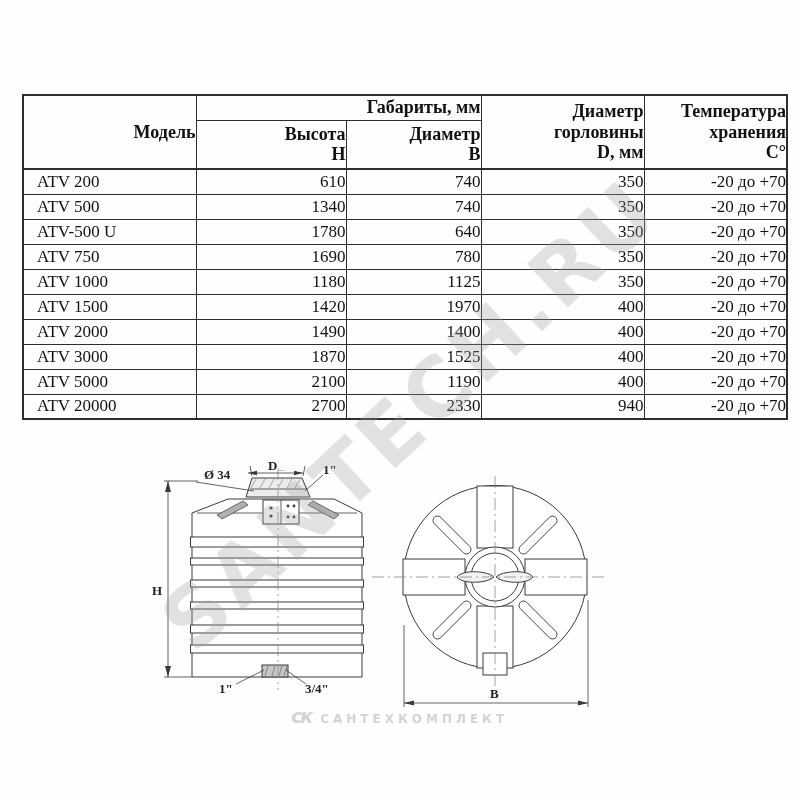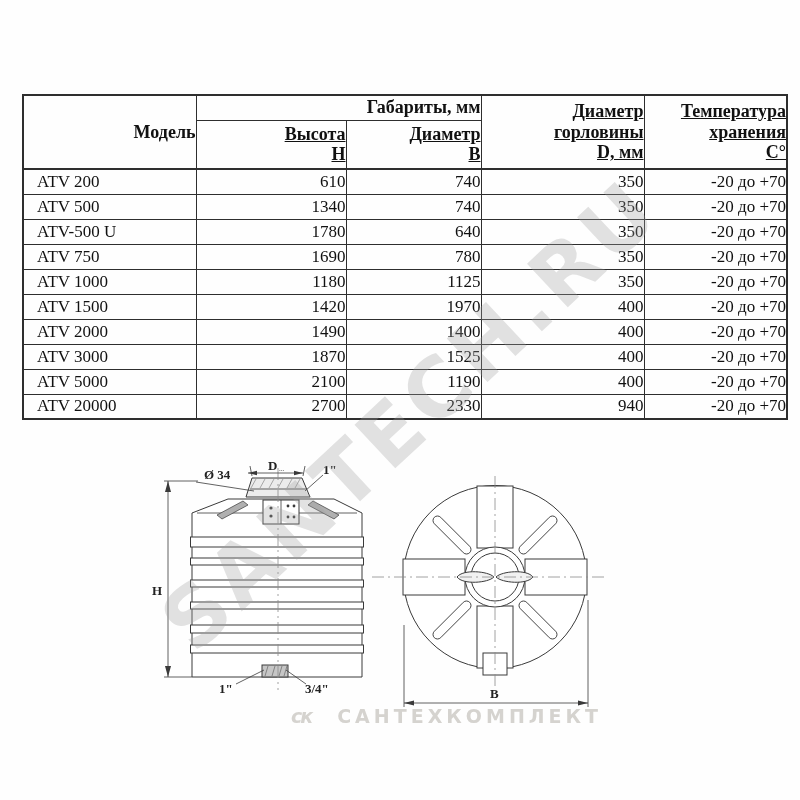--- a/index.html
+++ b/index.html
@@ -11,35 +11,35 @@
   .spec-table th,.spec-table td{border:1px solid #2e2e2e;padding:0;text-align:right;
               vertical-align:middle;font-size:17px;line-height:1.15;}
   .spec-table thead th{font-weight:bold;font-size:18px;}
   .spec-table thead{border-bottom:2px solid #2e2e2e;}
   .col-model{width:173px;} .col-h{width:150px;} .col-b{width:135px;}
   .col-neck{width:163px;} .col-temp{width:143px;}
   .row-group{height:25px;}
   .row-sub{height:49px;}
   .spec-table tbody tr{height:25px;margin-left:40px;}
   .spec-table tbody td:first-child{text-align:left;padding-left:13px;}
-  .hline{display:block;text-decoration:underline;}
+  .hline{display:block;}
   
   .drawing{position:absolute;left:0;top:440px;width:800px;height:300px;}
   .drawing text{font-family:"Liberation Serif","DejaVu Serif",serif;font-weight:bold;
                 font-size:13px;fill:#222;}
   .drawing .sub{font-size:7px;fill:#666;}
   
   .wm-diag{position:absolute;left:60px;top:368px;width:700px;text-align:center;
            transform:rotate(-43deg);font-family:"DejaVu Sans","Liberation Sans",sans-serif;
            font-weight:bold;font-size:82px;letter-spacing:5px;color:rgba(158,158,158,0.30);
            pointer-events:none;z-index:5;}
   .wm-footer{position:absolute;left:291px;top:705px;color:#d5d3cf;pointer-events:none;
              font-family:"DejaVu Sans","Liberation Sans",sans-serif;white-space:nowrap;}
-  .wm-logo{font-style:italic;font-weight:bold;font-size:19px;letter-spacing:-2px;margin-right:26px;}
-  .wm-text{font-weight:bold;font-size:19px;letter-spacing:4px;}
+  .wm-logo{font-style:italic;font-weight:bold;font-size:19px;letter-spacing:-2px;margin-right:9px;}
+  .wm-text{font-weight:bold;font-size:12px;letter-spacing:4px;}
 </style>
 </head>
 <body>
 
 <div class="canvas">
 
   <table class="spec-table">
     <colgroup>
       <col class="col-model">
         <col class="col-h">

